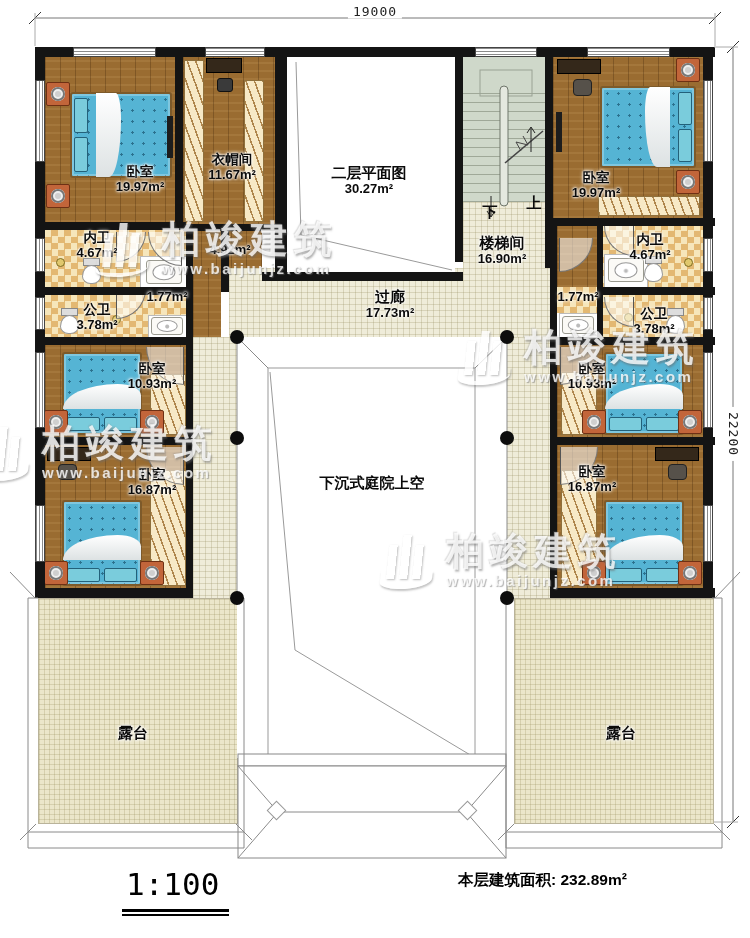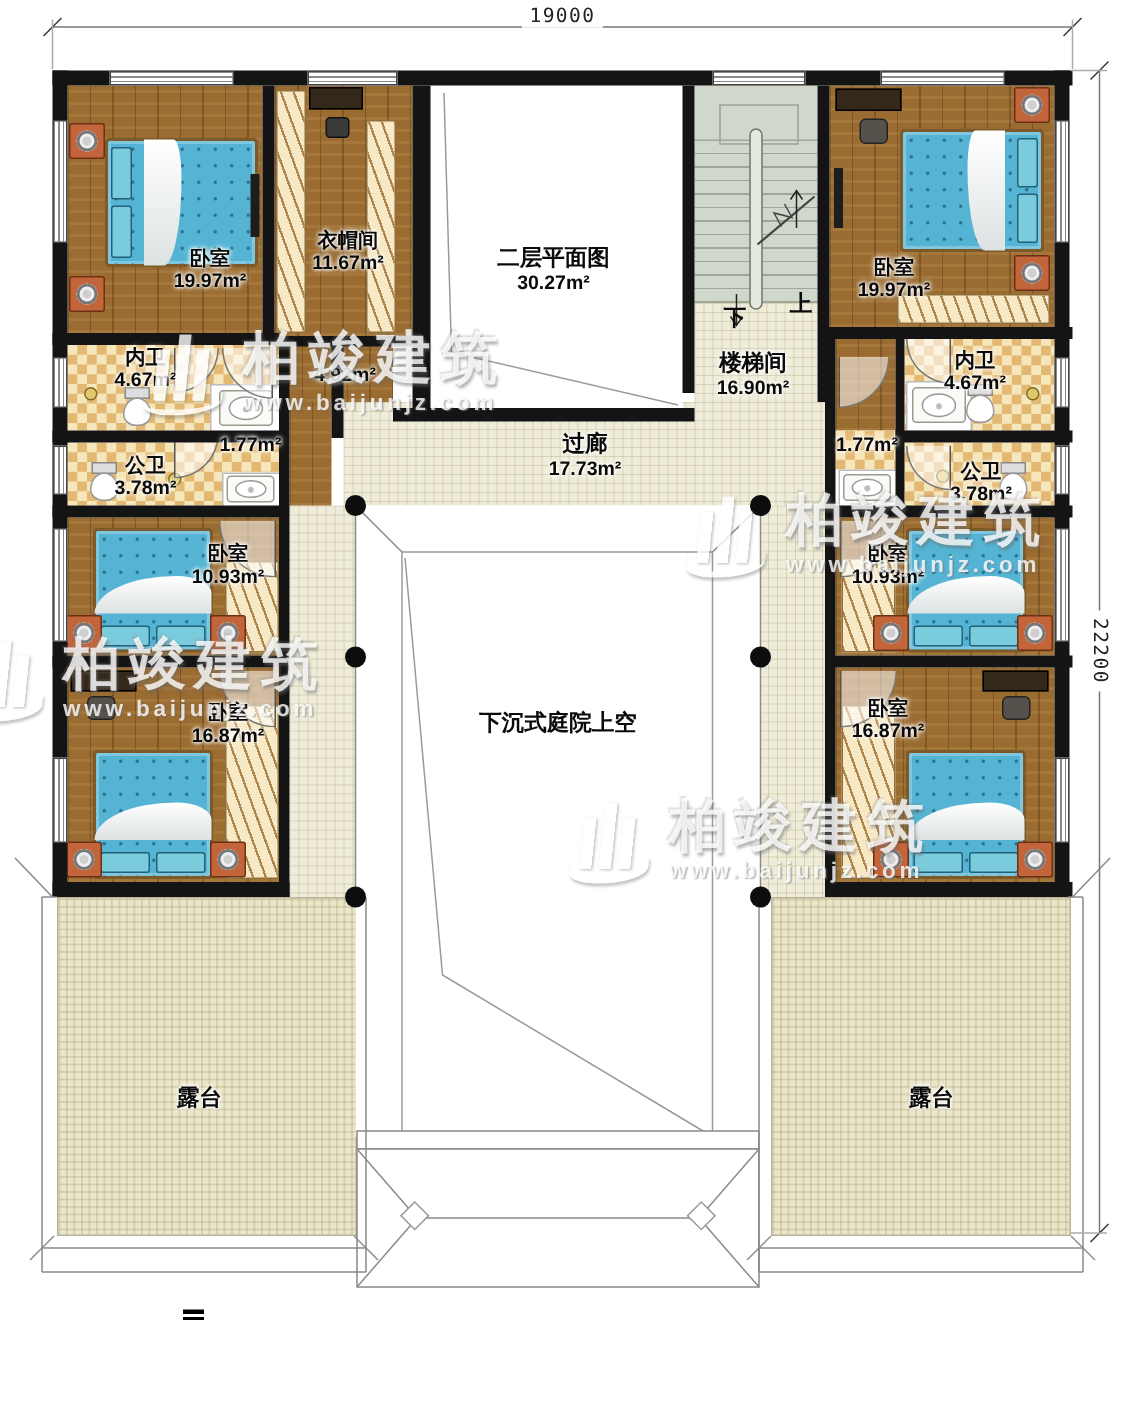--- a/index.html
+++ b/index.html
@@ -399,17 +399,19 @@
     <div>
         <div class="wm-cn">柏竣建筑</div>
         <div class="wm-url">www.baijunjz.com</div>
       </div>
   </div>
 
   <div class="dim" style="left:375px;top:11px;transform:translate(-50%,-50%);">19000</div>
   <div class="dim" style="left:733px;top:434px;transform:translate(-50%,-50%) rotate(90deg);">22200</div>
 
   <div class="t-group">
+    <span class="t-scale">1:100</span>
   </div>
   <div class="t-info">
+    <div>本层建筑面积: 232.89m²</div>
   </div>
 
 </div>
 
 </body></html>

